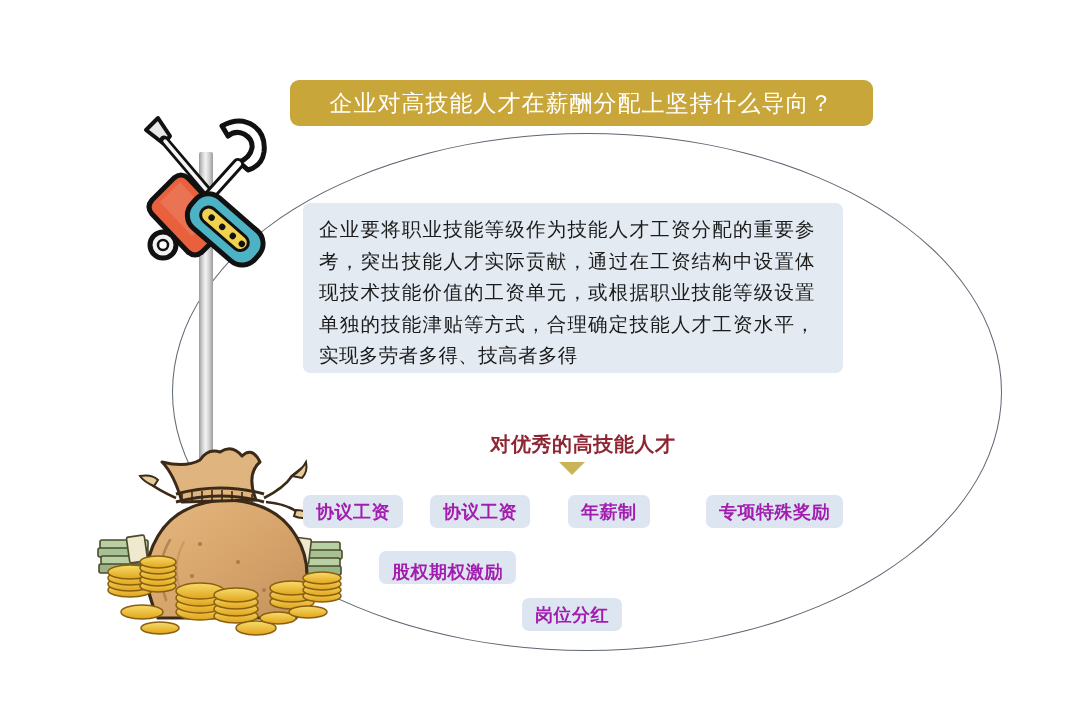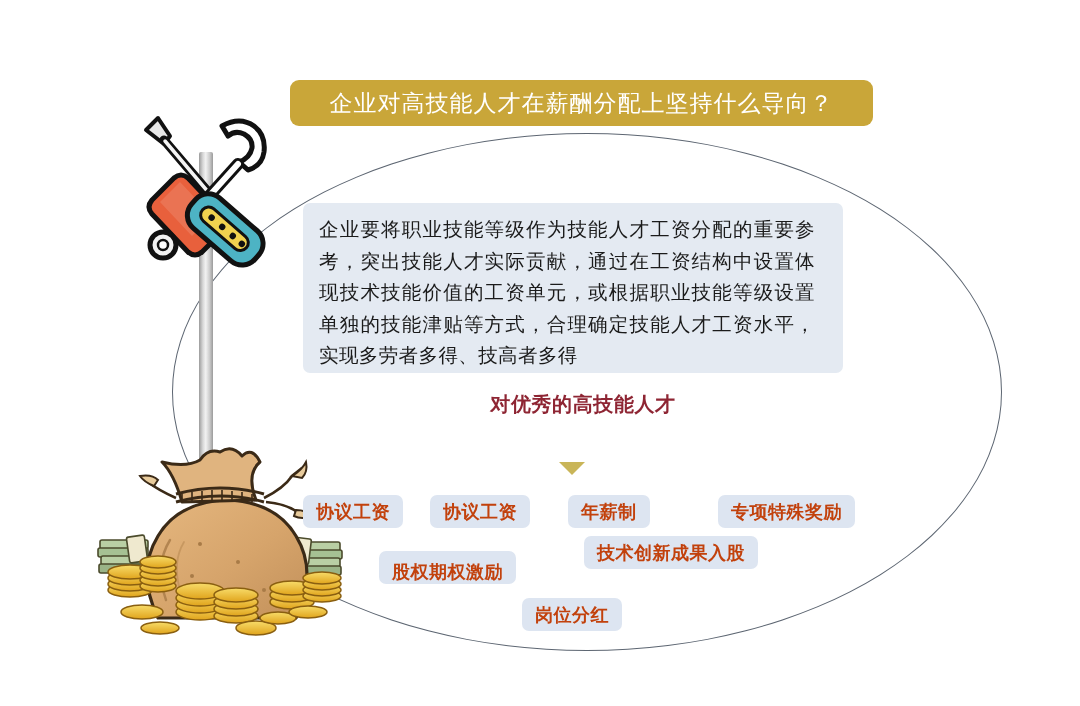--- a/index.html
+++ b/index.html
@@ -85,57 +85,58 @@
     text-align: center;
     z-index: 4;
   }
   .callout-line {
     display: block;
     color: #8e2533;
     font-size: 20px;
     font-weight: bold;
     line-height: 28px;
     letter-spacing: 0.6px;
+    margin-top: 40px;
   }
 
   
   .arrow-down {
     position: absolute;
     left: 559px;
     top: 462px;
     width: 0;
     height: 0;
     border-left: 13px solid transparent;
     border-right: 13px solid transparent;
     border-top: 13px solid #c9b558;
     z-index: 4;
   }
 
   
   .pill {
     position: absolute;
     background: #dde5f1;
-    color: #c2410c;
+    color: #a21caf;
     border-radius: 7px;
     font-size: 18px;
     font-weight: bold;
     letter-spacing: 0.5px;
     display: flex;
     align-items: center;
     justify-content: center;
     height: 33px;
     padding: 0 13px;
     box-sizing: border-box;
     white-space: nowrap;
     z-index: 5;
   }
   .pill-0 { left: 303px; top: 495px; }
   .pill-1 { left: 430px; top: 495px; }
   .pill-2 { left: 568px; top: 495px; }
-  .pill-3 { left: 706px; top: 495px; margin-left: 12px; }
+  .pill-3 { left: 706px; top: 495px; }
   .pill-4 { left: 379px; top: 551px; align-items: flex-end; }
   .pill-5 { left: 584px; top: 536px; }
   .pill-6 { left: 522px; top: 598px; }
 
   
   .pole {
     position: absolute;
     left: 199px;
     top: 152px;
     width: 14px;
@@ -322,20 +323,17 @@
   </div>
   <div class="pill pill-2">
     <span>年薪制</span>
   </div>
   <div class="pill pill-3">
     <span>专项特殊奖励</span>
   </div>
   <div class="pill pill-4">
     <span>股权期权激励</span>
   </div>
-  <div class="pill pill-5">
-    <span>技术创新成果入股</span>
-  </div>
   <div class="pill pill-6">
     <span>岗位分红</span>
   </div>
 
 </div>
 
 </body></html>

